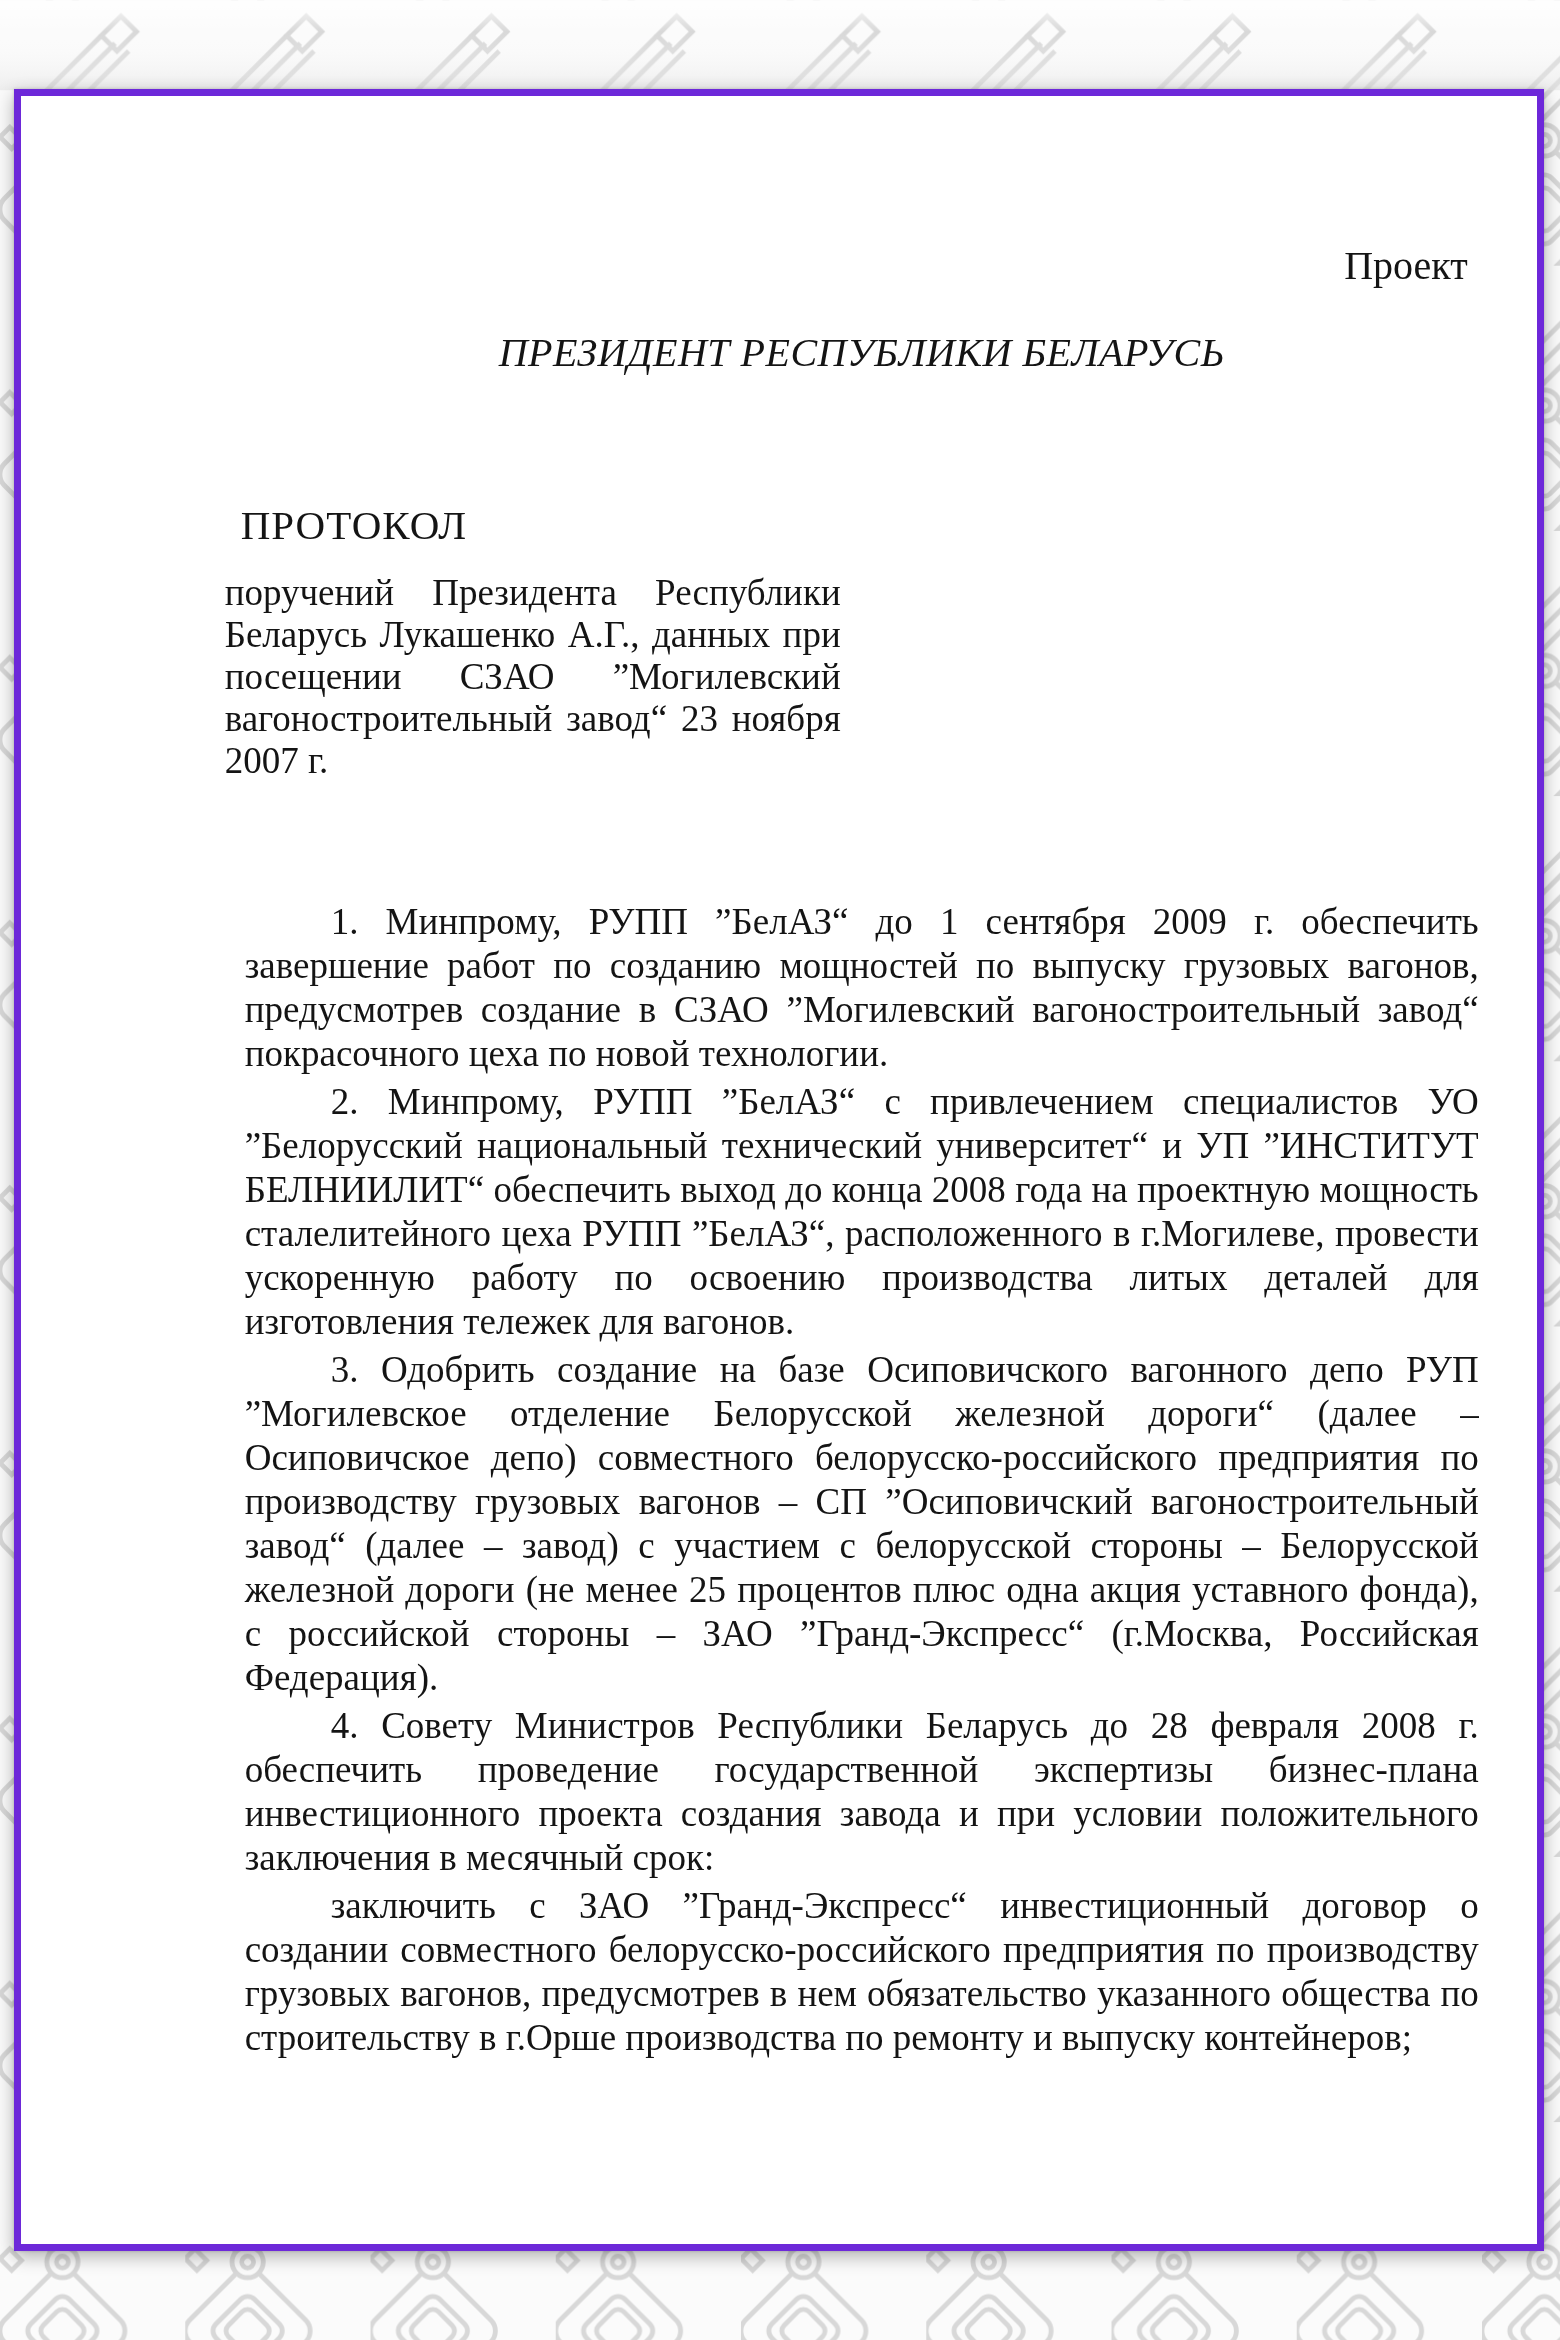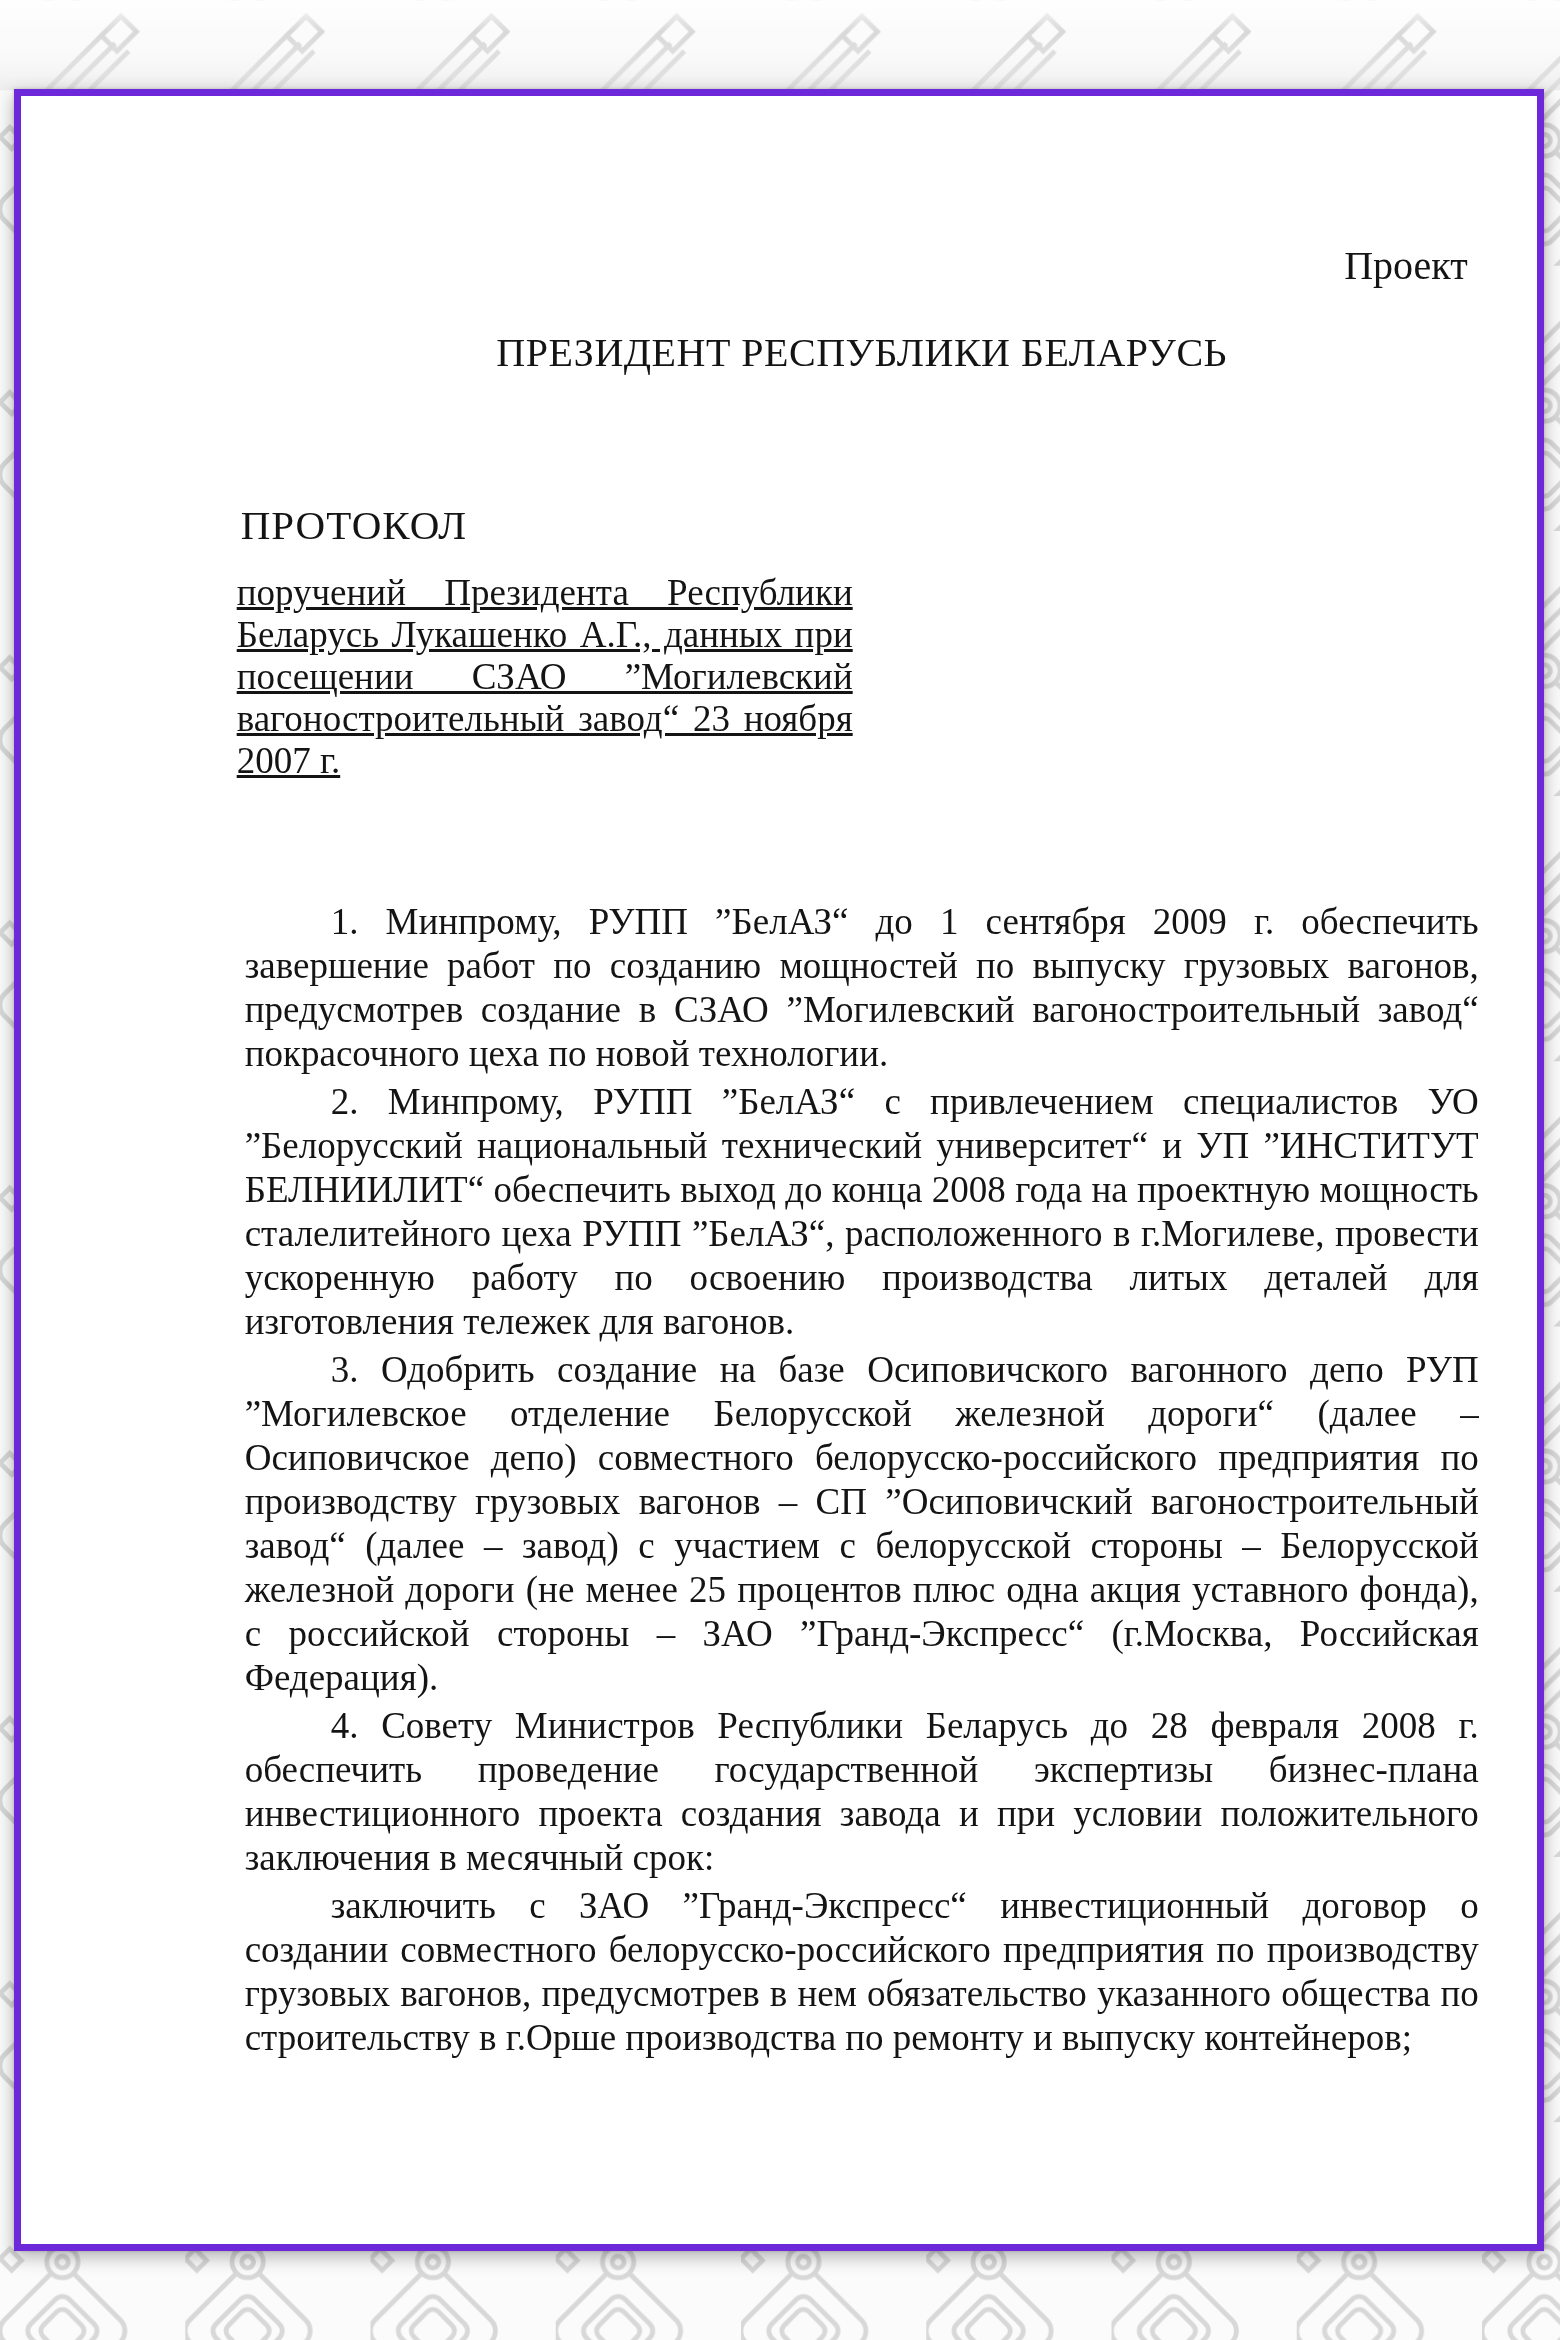--- a/index.html
+++ b/index.html
@@ -22,31 +22,31 @@
 
   .label-project {
     position: absolute; top: 148px; right: 69px;
     font-size: 40px; line-height: 43px; white-space: nowrap;
   }
   .doc-title {
     position: absolute; top: 234px; left: 220px; width: 1242px;
     margin: 0; font-weight: normal;
     font-size: 40px; line-height: 45px; text-align: center; white-space: nowrap;
     letter-spacing: 0.5px;
+    font-style: italic;
   }
   .protocol-heading {
     position: absolute; top: 406px; left: 220px;
     font-size: 41px; line-height: 47px; letter-spacing: 1px; white-space: nowrap; text-align: center;
   }
   .protocol-desc {
-    position: absolute; top: 476px; left: 216px; width: 616px;
+    position: absolute; top: 476px; left: 204px; width: 616px;
     font-size: 37px; line-height: 42px;
     text-align: justify;
     hyphens: none;
-    text-decoration: underline;
   }
   .body-text {
     position: absolute; top: 800px; left: 220px; width: 1242px;
     font-size: 37px; line-height: 44px;
     text-align: justify;
     hyphens: none;
   }
   .body-text p { margin: 4px; text-indent: 86px; }
 </style>
 </head>

